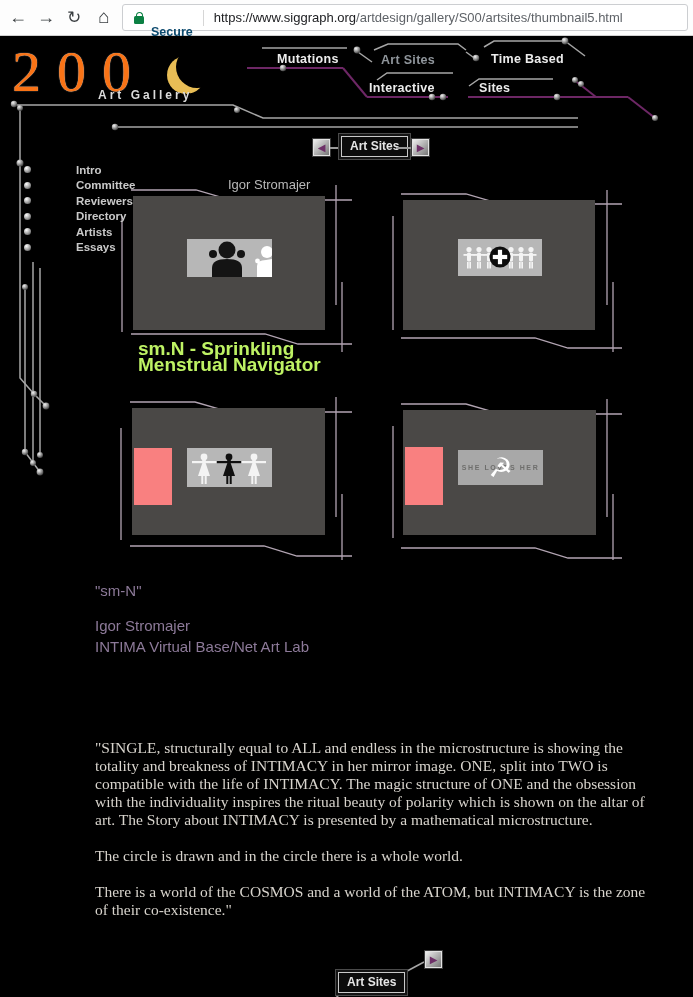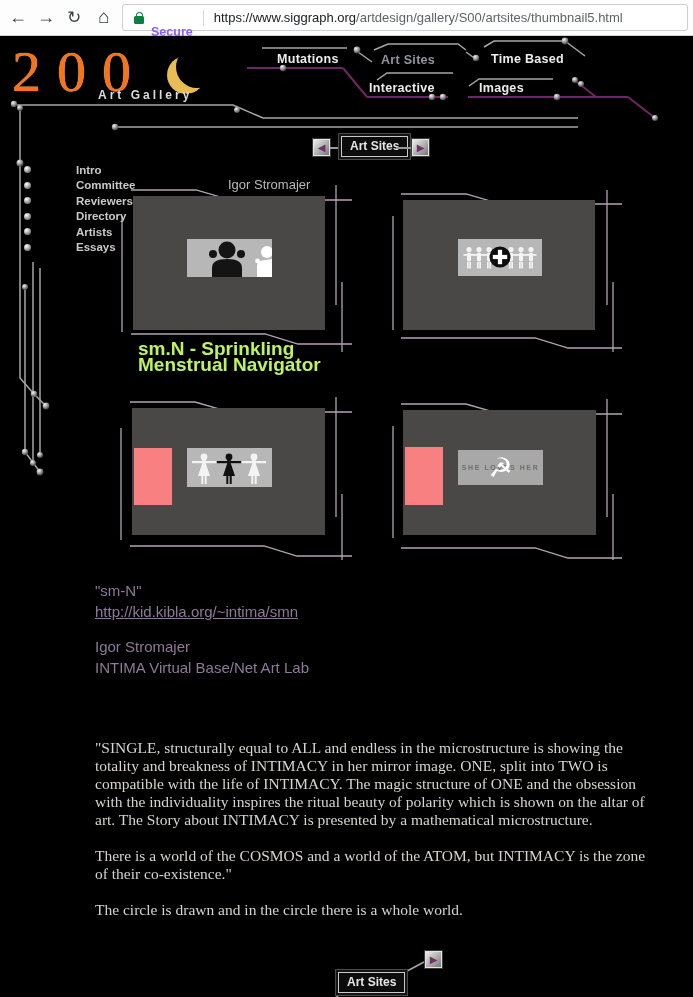--- a/index.html
+++ b/index.html
@@ -12,21 +12,21 @@
   .navbtn{position:absolute;top:5px;width:24px;height:24px;display:flex;align-items:center;
           justify-content:center;font-size:18px;color:#3c4043;cursor:pointer;}
   .navbtn.b1{left:6px;} .navbtn.b2{left:34px;} .navbtn.b3{left:62px;font-size:17px;}
   .navbtn.b4{left:92px;font-size:19px;}
   .omnibox{position:absolute;left:122px;top:4px;width:564px;height:25px;background:#fff;
            border:1px solid #ccced1;border-radius:3px;display:flex;align-items:center;}
   .lockwrap{margin-left:11px;position:relative;width:10px;height:12px;}
   .lock-shackle{position:absolute;left:1.5px;top:0;width:7px;height:7px;border:1.6px solid #0b8043;
                 border-bottom:none;border-radius:4px 4px 0 0;box-sizing:border-box;}
   .lock-body{position:absolute;left:0;top:4.5px;width:10px;height:7.5px;background:#0b8043;border-radius:1.5px;}
-  .secure{margin-left:7px;font-size:12.5px;font-weight:bold;color:#8b5cf6;margin-top:28px;}
+  .secure{margin-left:7px;font-size:12.5px;font-weight:bold;color:#0c4a6e;margin-top:28px;}
   .sep{width:1px;height:16px;background:#d6d6d6;margin:0 10px;}
   .url{font-size:13px;color:#202124;white-space:nowrap;}
   .url-path{color:#5f6368;}
 
   
   .logo-year{position:absolute;left:12px;top:38px;font-family:"Liberation Serif",serif;
              font-size:58px;letter-spacing:16px;color:#f97316;
              text-shadow:0 0 1px #f2f2f2,1px 2px 3px rgba(0,0,0,.7);}
   .crescent{position:absolute;left:176px;top:46px;width:42px;height:42px;border-radius:50%;
             background:#000;box-shadow:-11px 8px 0 -2px #e8bd55;}
@@ -181,21 +181,21 @@
 </svg>
 
 <div class="logo-year">200</div>
 <div class="crescent"></div>
 <div class="logo-sub">Art Gallery</div>
 
 <span class="navlbl n-mutations">Mutations</span>
 <span class="navlbl n-artsites current">Art Sites</span>
 <span class="navlbl n-timebased">Time Based</span>
 <span class="navlbl n-interactive">Interactive</span>
-<span class="navlbl n-images">Images</span>
+<span class="navlbl n-images">Sites</span>
 
 <div class="pbtn pv">
     <span>◀</span>
   </div>
 <div class="pline pl1"></div>
 <div class="pager-box pb-top">Art Sites</div>
 <div class="pline pl2"></div>
 <div class="pbtn nx">
     <span>▶</span>
   </div>
@@ -294,31 +294,30 @@
   </div>
 </div>
 
 <div class="thumb-caption">
   <div>sm.N - Sprinkling</div>
   <div>Menstrual Navigator</div>
 </div>
 
 <div class="info">
   <div>"sm-N"</div>
-  <a href="#">http://kid.kibla.org/~intima/smn</a>
   <div class="artist-block">
     <div>Igor Stromajer</div>
     <div>INTIMA Virtual Base/Net Art Lab</div>
   </div>
 </div>
 
 <div class="desc">
   <p>"SINGLE, structurally equal to ALL and endless in the microstructure is showing the totality and breakness of INTIMACY in her mirror image. ONE, split into TWO is compatible with the life of INTIMACY. The magic structure of ONE and the obsession with the individuality inspires the ritual beauty of polarity which is shown on the altar of art. The Story about INTIMACY is presented by a mathematical microstructure.</p>
+  <p>The circle is drawn and in the circle there is a whole world.</p>
   <p>There is a world of the COSMOS and a world of the ATOM, but INTIMACY is the zone of their co-existence."</p>
-  <p>The circle is drawn and in the circle there is a whole world.</p>
 </div>
 
 <div class="pager-box pb-bottom">Art Sites</div>
 <div class="pbtn nx2">
     <span>▶</span>
   </div>
 
 <div class="chrome">
   <span class="navbtn b1">←</span>
   <span class="navbtn b2">→</span>

